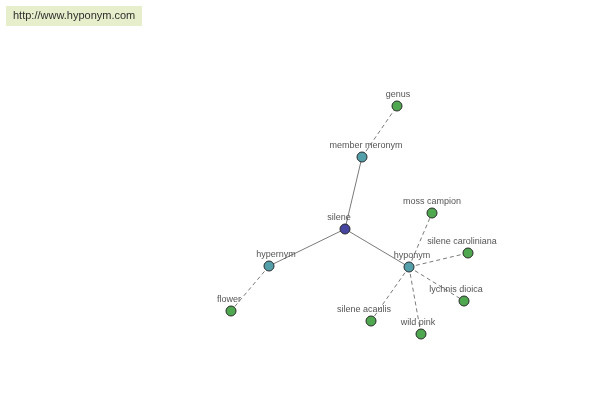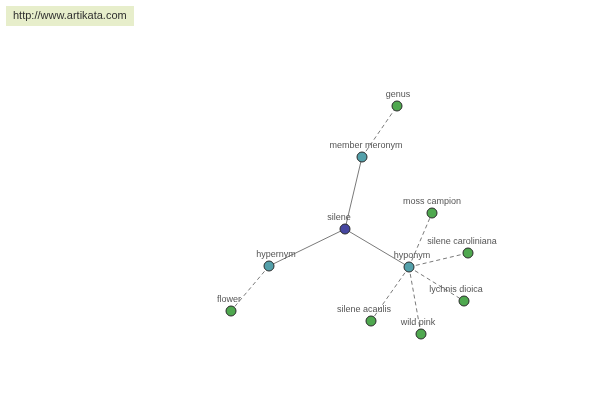--- a/index.html
+++ b/index.html
@@ -34,21 +34,21 @@
     }
     .node-label {
       font-family: "Liberation Sans", sans-serif;
       font-size: 9px;
       fill: #555555;
     }
   </style>
 </head>
 <body>
 
-<div class="watermark">http://www.artikata.com</div>
+<div class="watermark">http://www.hyponym.com</div>
 
 <svg class="graph-canvas" id="graph" width="600" height="400" viewBox="0 0 600 400">
     <line x1="345" y1="229" x2="362" y2="157" stroke="#7a7a7a" stroke-width="1"></line>
     <line x1="345" y1="229" x2="269" y2="266" stroke="#7a7a7a" stroke-width="1"></line>
     <line x1="345" y1="229" x2="409" y2="267" stroke="#7a7a7a" stroke-width="1"></line>
     <line x1="362" y1="157" x2="397" y2="106" stroke="#7a7a7a" stroke-width="1" stroke-dasharray="4 3"></line>
     <line x1="269" y1="266" x2="231" y2="311" stroke="#7a7a7a" stroke-width="1" stroke-dasharray="4 3"></line>
     <line x1="409" y1="267" x2="432" y2="213" stroke="#7a7a7a" stroke-width="1" stroke-dasharray="4 3"></line>
     <line x1="409" y1="267" x2="468" y2="253" stroke="#7a7a7a" stroke-width="1" stroke-dasharray="4 3"></line>
     <line x1="409" y1="267" x2="464" y2="301" stroke="#7a7a7a" stroke-width="1" stroke-dasharray="4 3"></line>

